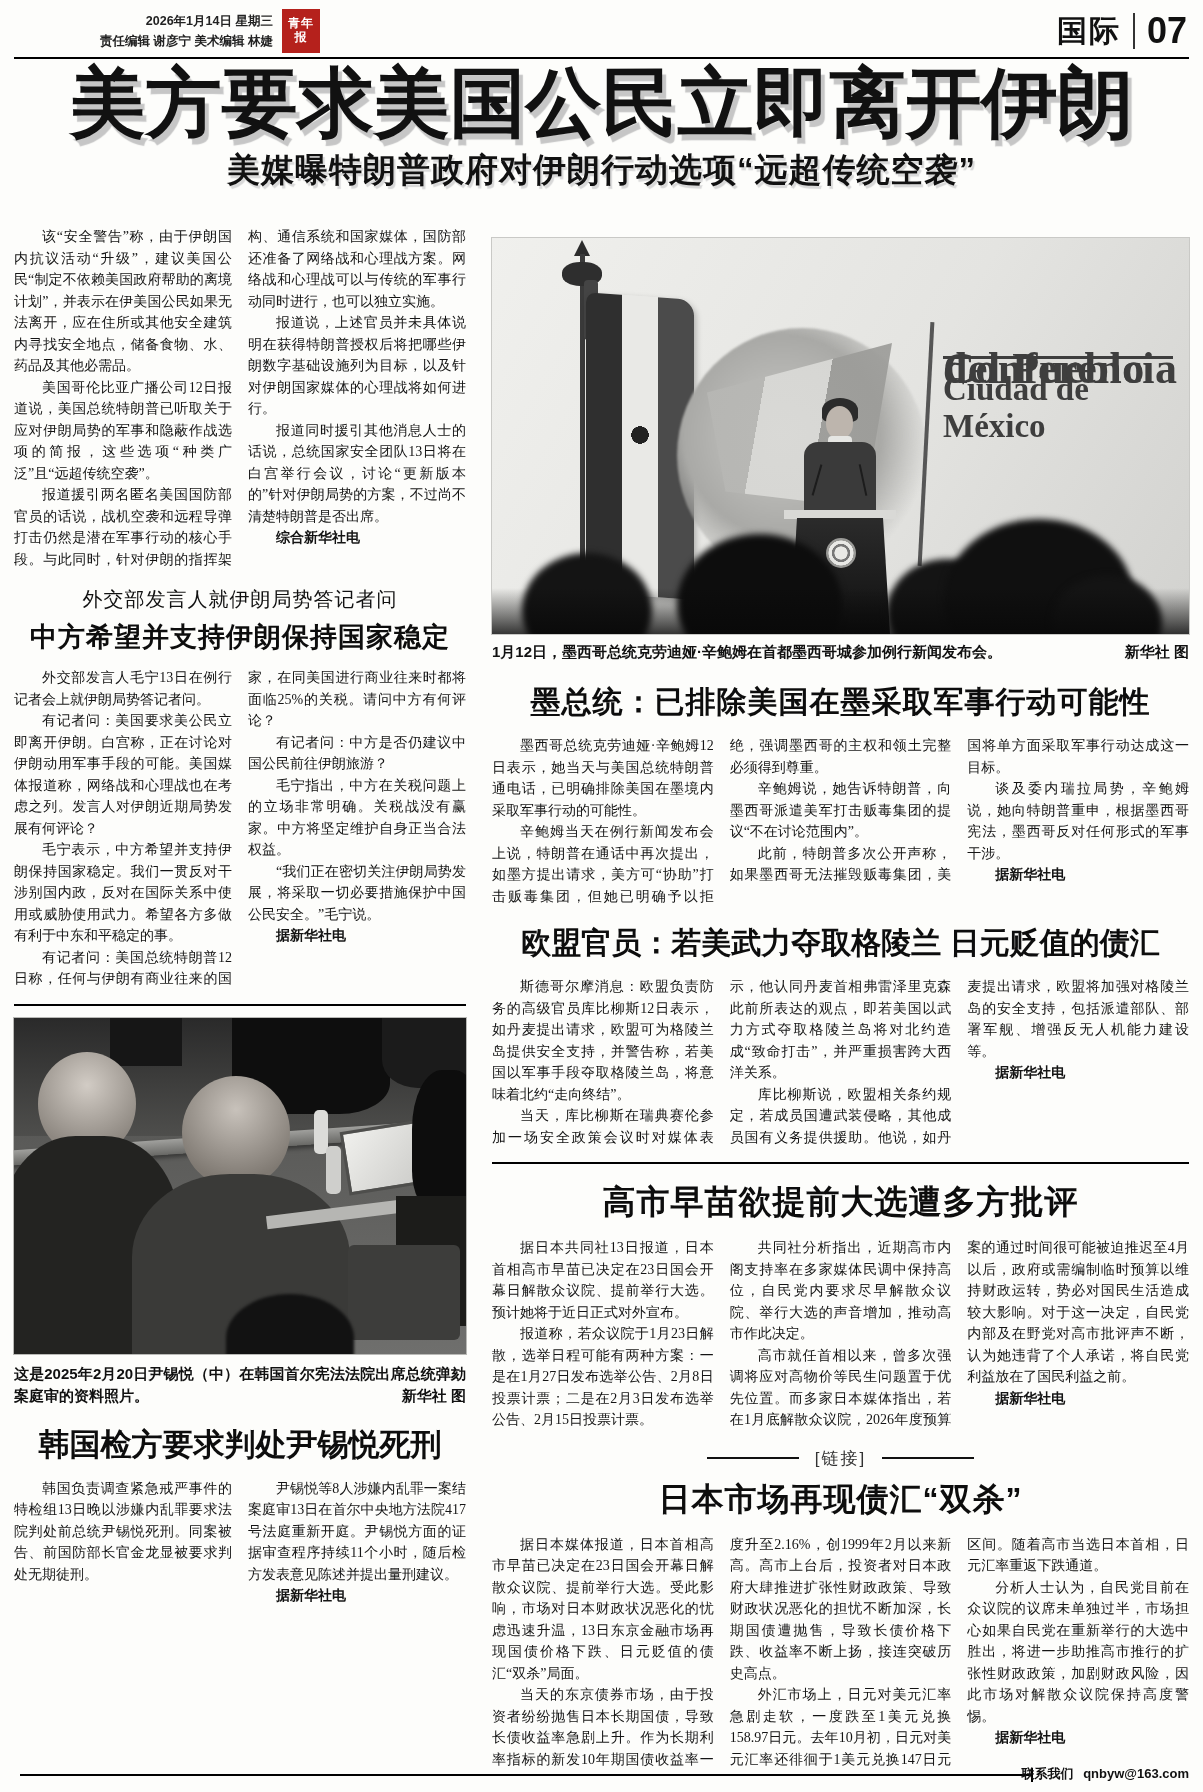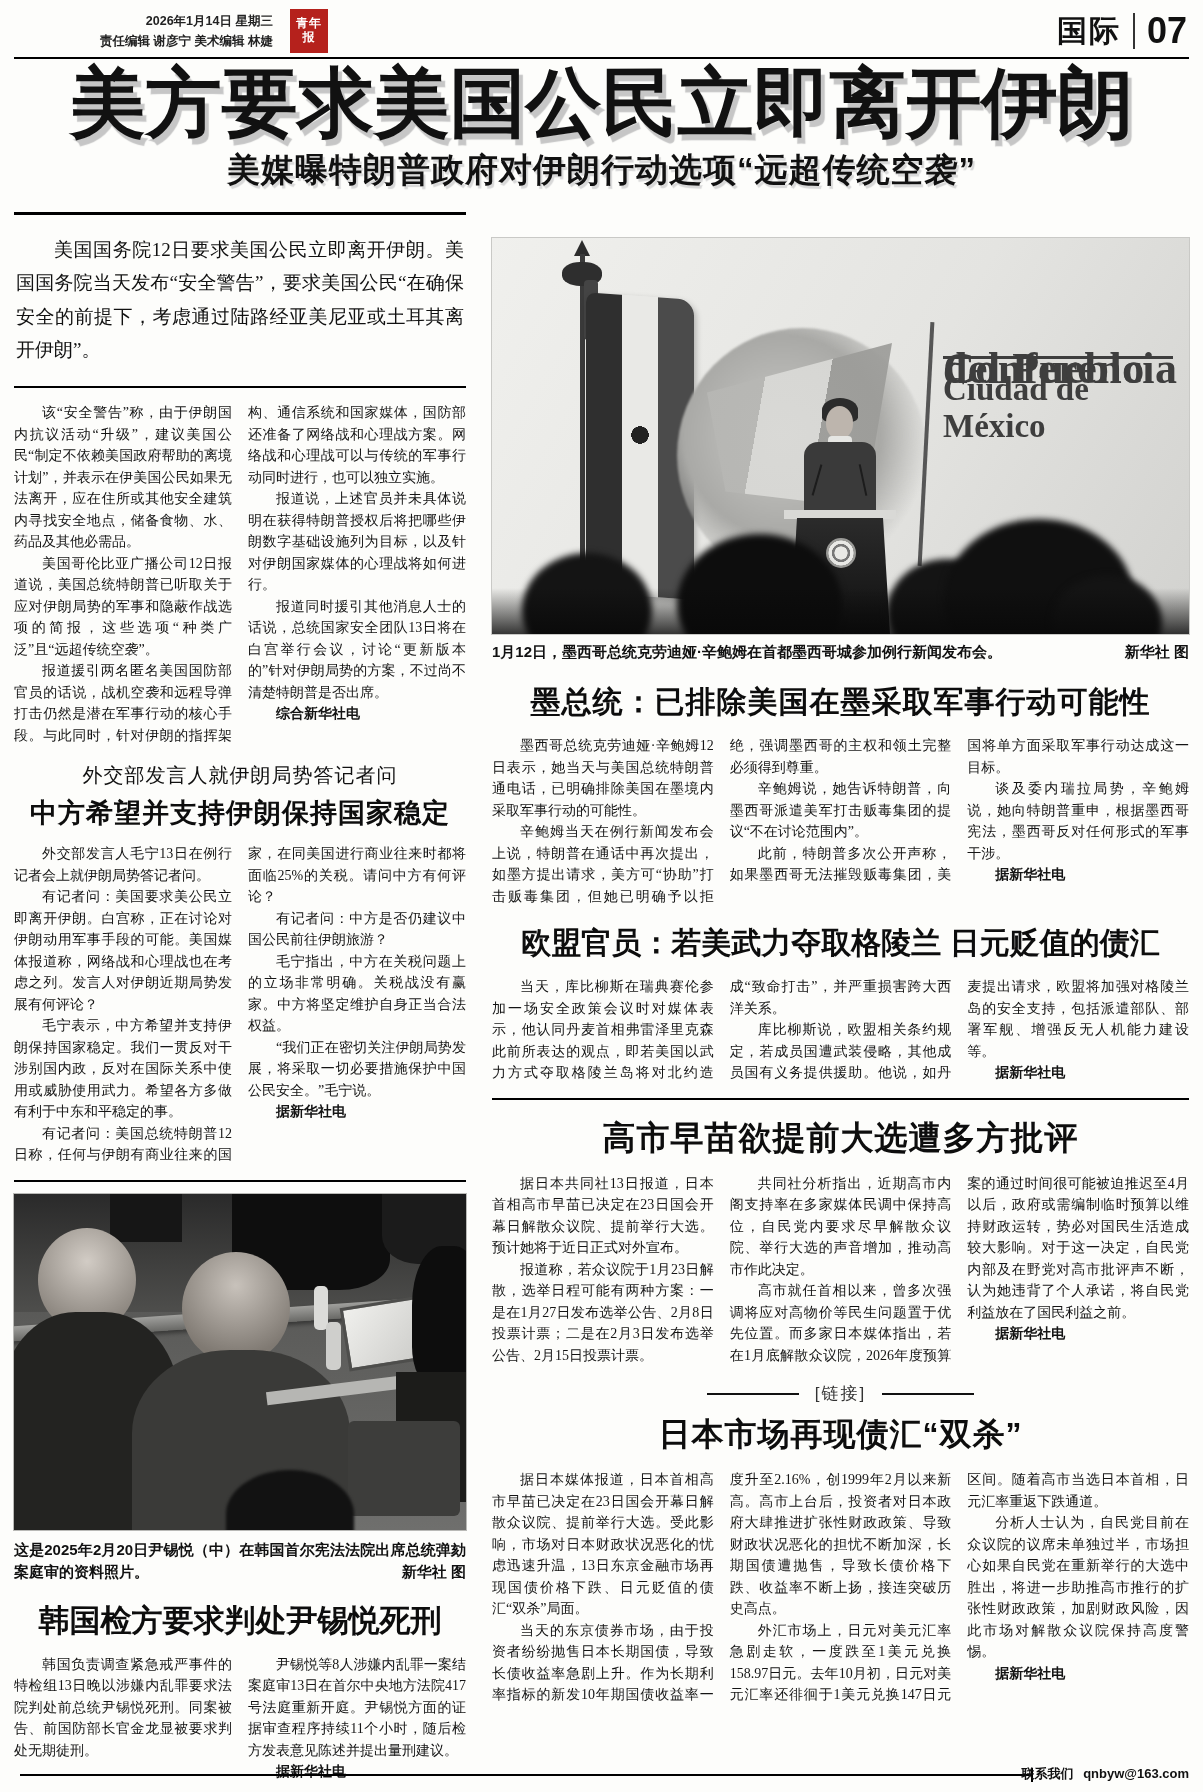--- a/index.html
+++ b/index.html
@@ -2,21 +2,21 @@
 <html><head>
 <meta charset="utf-8">
 <style>
   * { margin:0; padding:0; box-sizing:border-box; }
   html,body { width:1203px; }
   body { font-family:"Liberation Sans", sans-serif; background:#ffffff; }
   .page { position:relative; width:1203px; height:1792px; background:#fdfdfb; color:#111; overflow:hidden; }
 
   
   .masthead { position:absolute; top:0; left:0; width:100%; height:58px; }
-  .mast-left { position:absolute; left:100px; top:9px; display:flex; align-items:center; gap:17px; }
+  .mast-left { position:absolute; left:100px; top:9px; display:flex; align-items:center; gap:9px; }
   .mast-text { text-align:right; font-size:12.5px; line-height:1.6; color:#222; font-weight:700; }
   .logo { width:38px; height:44px; background:#b5211c; color:#fff; font-weight:700; font-size:12px;
           line-height:1.15; display:flex; align-items:center; justify-content:center; text-align:center;
           padding:2px; letter-spacing:1px; }
   .section-tag { position:absolute; right:16px; top:10px; display:flex; align-items:center; gap:12px; }
   .section-name { font-size:30px; font-weight:700; letter-spacing:2px; }
   .section-div { width:2px; height:36px; background:#333; }
   .page-num { font-size:36px; font-weight:700; }
   .header-rule { position:absolute; top:57px; left:14px; width:1175px; height:2px; background:#000; }
 
@@ -166,23 +166,20 @@
 
   <div class="banner">
     <h1>美方要求美国公民立即离开伊朗</h1>
     <div class="subhead">美媒曝特朗普政府对伊朗行动选项“远超传统空袭”</div>
   </div>
 
   <div class="content">
 
     <div class="col-left">
 
-      <div class="lead-box">
-        <p class="lead-text">美国国务院12日要求美国公民立即离开伊朗。美国国务院当天发布“安全警告”，要求美国公民“在确保安全的前提下，考虑通过陆路经亚美尼亚或土耳其离开伊朗”。</p>
-      </div>
 
       <div class="iran-body paras cols-2">
         <p>该“安全警告”称，由于伊朗国内抗议活动“升级”，建议美国公民“制定不依赖美国政府帮助的离境计划”，并表示在伊美国公民如果无法离开，应在住所或其他安全建筑内寻找安全地点，储备食物、水、药品及其他必需品。</p>
           <p>美国哥伦比亚广播公司12日报道说，美国总统特朗普已听取关于应对伊朗局势的军事和隐蔽作战选项的简报，这些选项“种类广泛”且“远超传统空袭”。</p>
           <p>报道援引两名匿名美国国防部官员的话说，战机空袭和远程导弹打击仍然是潜在军事行动的核心手段。与此同时，针对伊朗的指挥架构、通信系统和国家媒体，国防部还准备了网络战和心理战方案。网络战和心理战可以与传统的军事行动同时进行，也可以独立实施。</p>
           <p>报道说，上述官员并未具体说明在获得特朗普授权后将把哪些伊朗数字基础设施列为目标，以及针对伊朗国家媒体的心理战将如何进行。</p>
           <p>报道同时援引其他消息人士的话说，总统国家安全团队13日将在白宫举行会议，讨论“更新版本的”针对伊朗局势的方案，不过尚不清楚特朗普是否出席。</p>
         <p class="byline">综合新华社电</p>
       </div>
 
@@ -285,20 +282,21 @@
             <p>辛鲍姆说，她告诉特朗普，向墨西哥派遣美军打击贩毒集团的提议“不在讨论范围内”。</p>
             <p>此前，特朗普多次公开声称，如果墨西哥无法摧毁贩毒集团，美国将单方面采取军事行动达成这一目标。</p>
             <p>谈及委内瑞拉局势，辛鲍姆说，她向特朗普重申，根据墨西哥宪法，墨西哥反对任何形式的军事干涉。</p>
           <p class="byline">据新华社电</p>
         </div>
       </div>
 
       <div class="eu">
         <h2 class="art-head eu-head">欧盟官员：若美武力夺取格陵兰 日元贬值的债汇</h2>
         <div class="paras cols-3">
+          <p>斯德哥尔摩消息：欧盟负责防务的高级官员库比柳斯12日表示，如丹麦提出请求，欧盟可为格陵兰岛提供安全支持，并警告称，若美国以军事手段夺取格陵兰岛，将意味着北约“走向终结”。</p>
             <p>当天，库比柳斯在瑞典赛伦参加一场安全政策会议时对媒体表示，他认同丹麦首相弗雷泽里克森此前所表达的观点，即若美国以武力方式夺取格陵兰岛将对北约造成“致命打击”，并严重损害跨大西洋关系。</p>
             <p>库比柳斯说，欧盟相关条约规定，若成员国遭武装侵略，其他成员国有义务提供援助。他说，如丹麦提出请求，欧盟将加强对格陵兰岛的安全支持，包括派遣部队、部署军舰、增强反无人机能力建设等。</p>
           <p class="byline">据新华社电</p>
         </div>
       </div>
 
       <div class="right-rule"></div>
 
       <div class="taka">
         <h2 class="art-head taka-head">高市早苗欲提前大选遭多方批评</h2>

